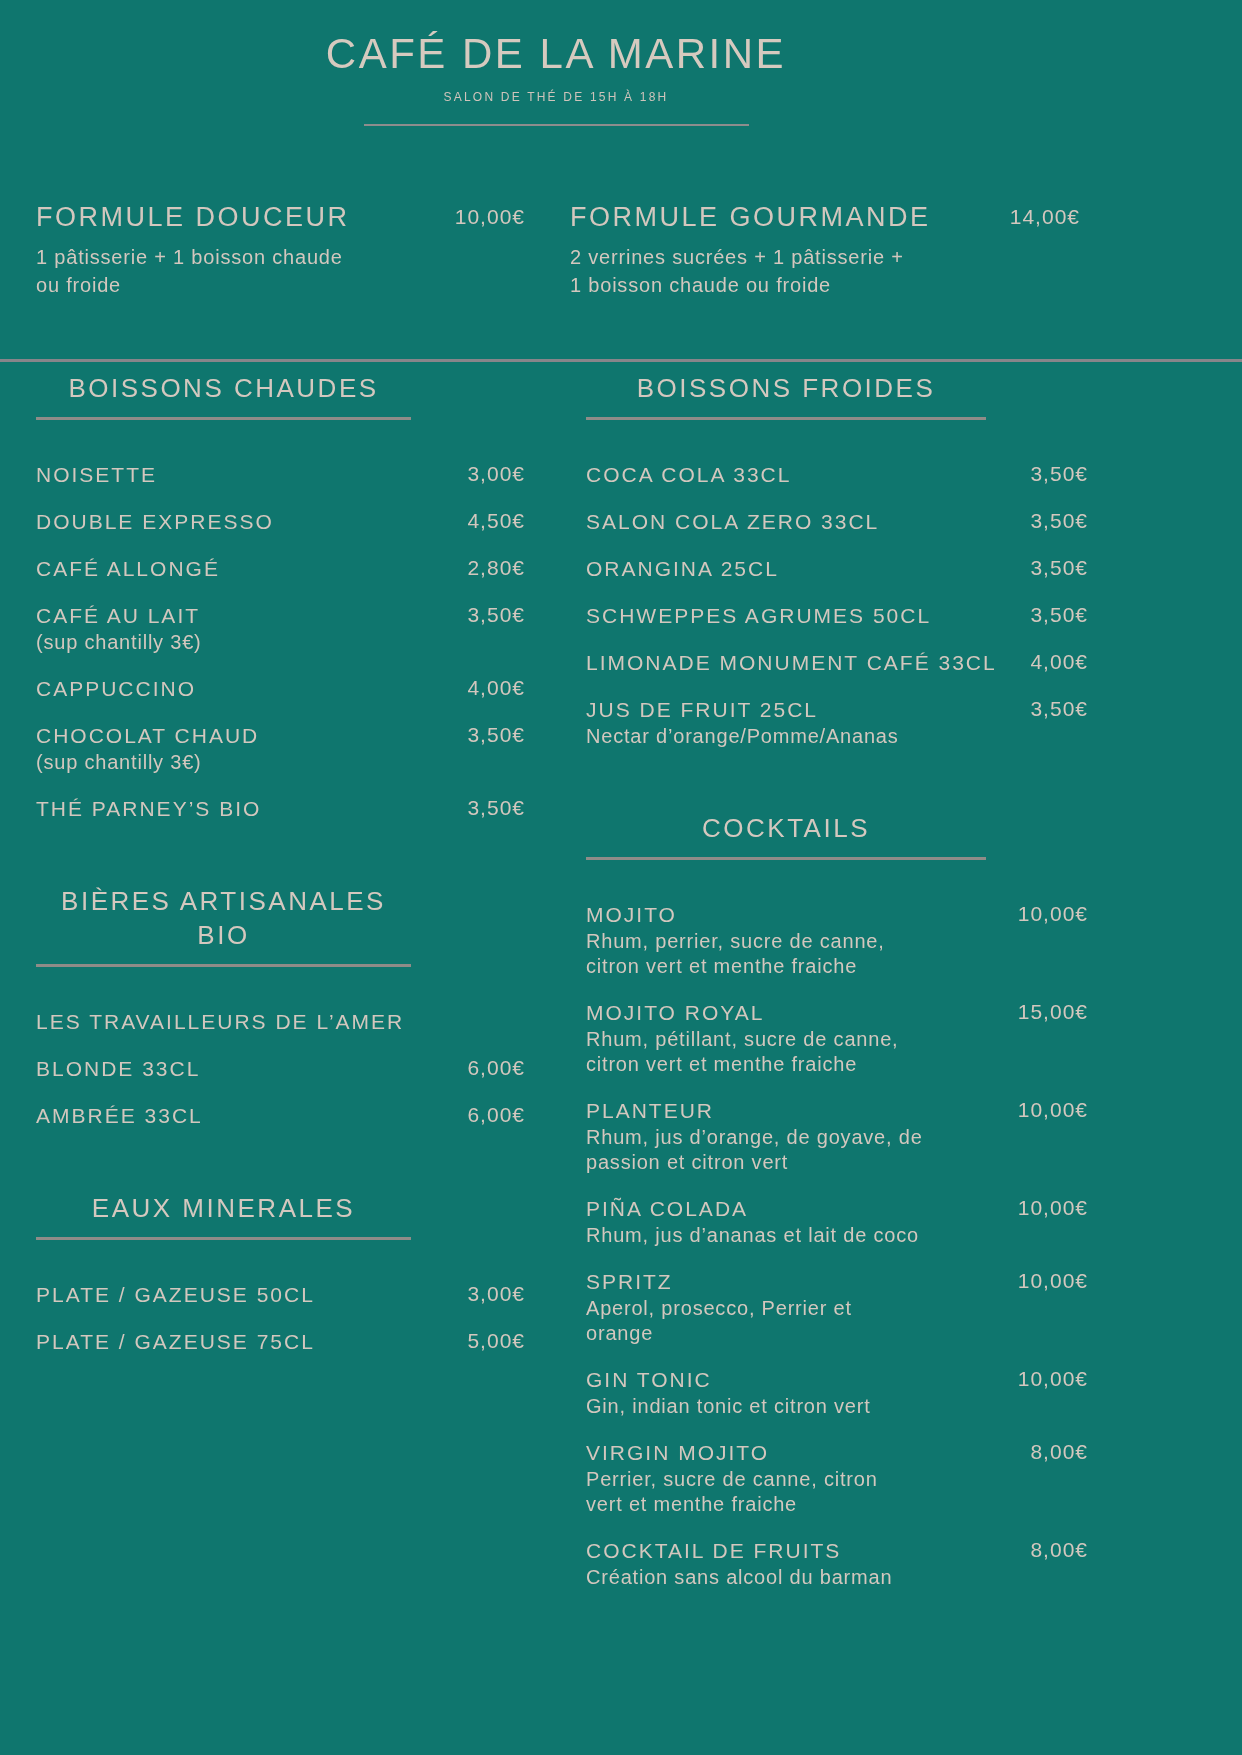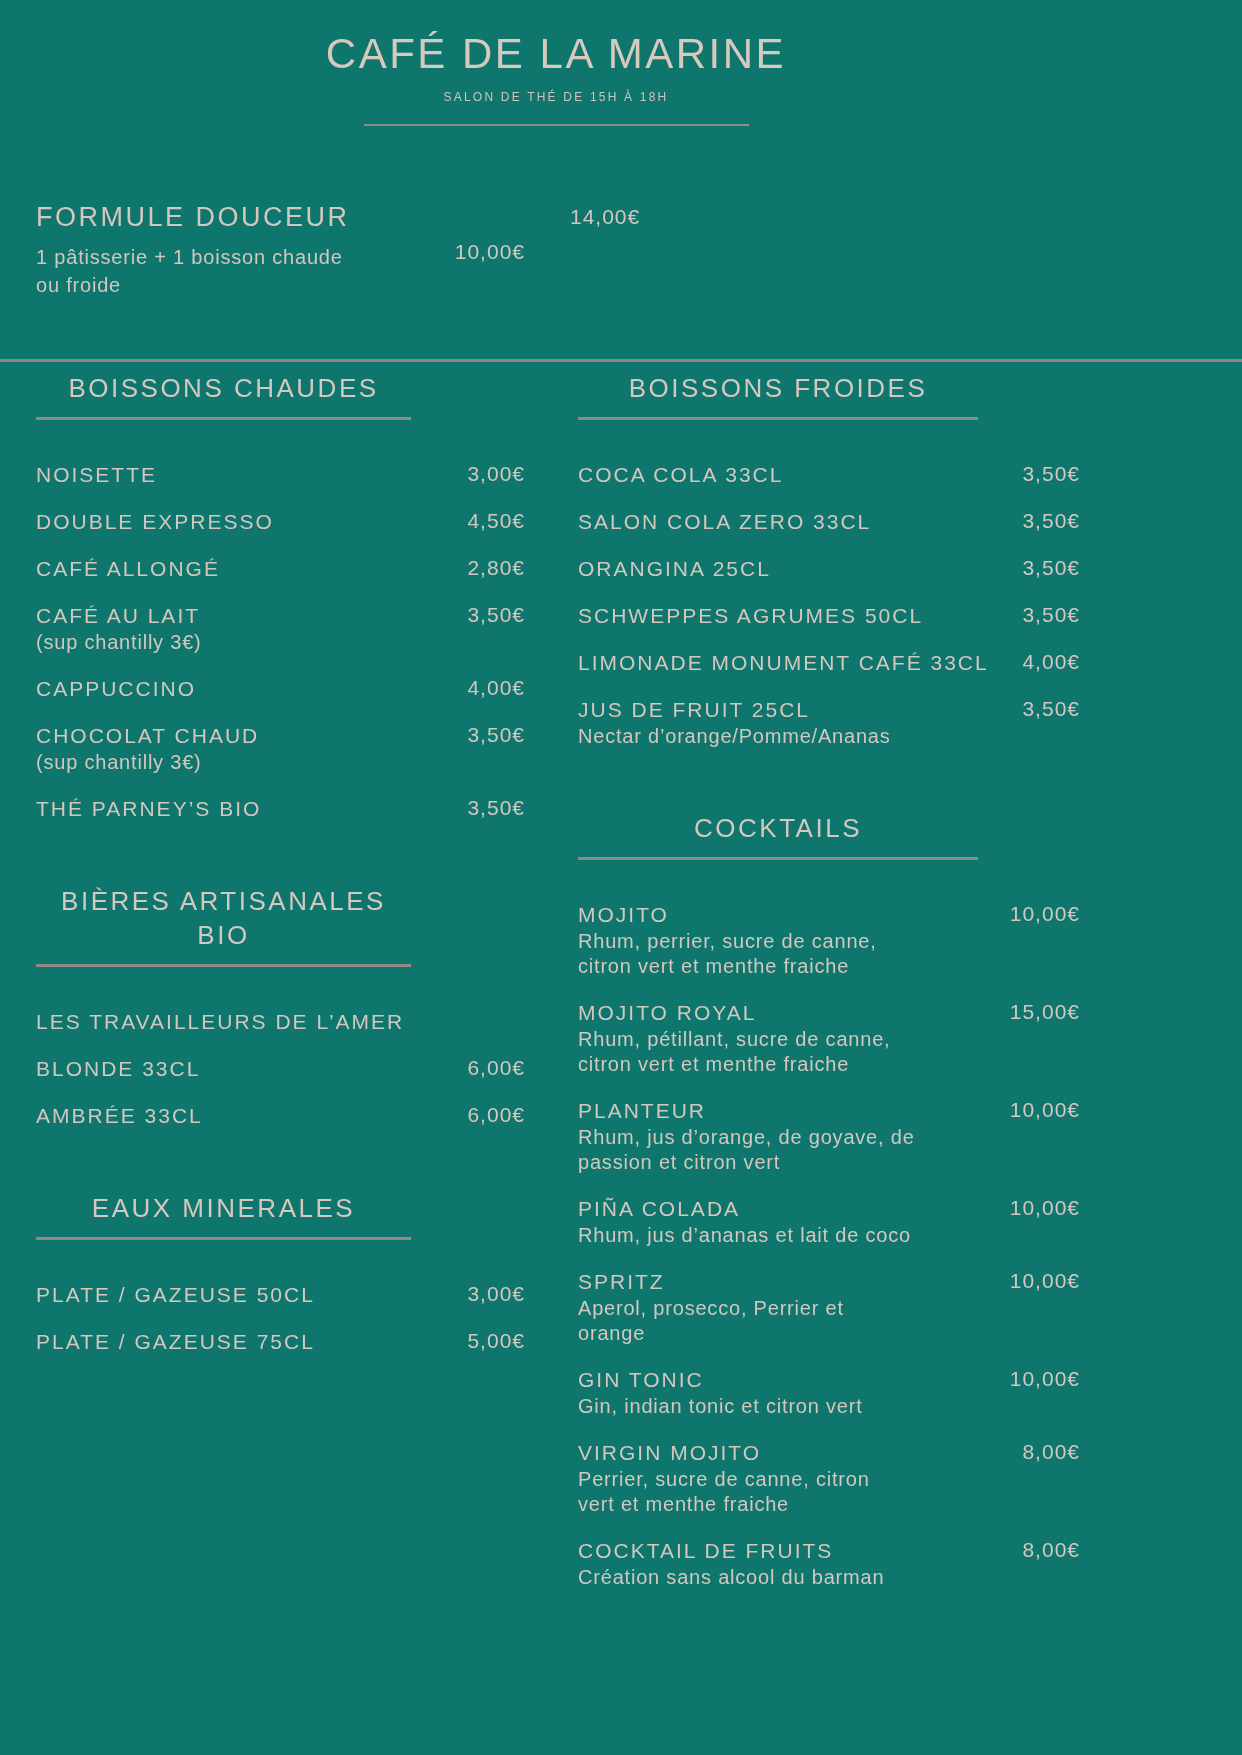--- a/index.html
+++ b/index.html
@@ -37,21 +37,21 @@
 
   
   .formulas {
     display: flex;
     margin-top: 76px;
     padding-left: 36px;
     width: 1080px;
     box-sizing: border-box;
   }
   .formula { display: flex; align-items: flex-start; }
-  .formula-left { width: 489px; align-items: center; }
+  .formula-left { width: 489px; }
   .formula-right { width: 510px; margin-left: 45px; }
   .formula-info { flex: 1; min-width: 0; }
   .formula-name {
     font-size: 27px;
     letter-spacing: 2.5px;
     white-space: nowrap;
   }
   .formula-desc {
     margin-top: 10px;
     font-size: 20px;
@@ -63,21 +63,21 @@
     font-size: 21px;
     letter-spacing: 1px;
     white-space: nowrap;
     padding-top: 3px;
   }
 
   
   .full-rule { margin-top: 60px; height: 3px; background: #87858a; }
 
   
-  .columns { display: flex; margin-top: 9px; padding-left: 36px; }
+  .columns { display: flex; margin-top: 9px; padding-left: 36px; gap: 8px; }
   .col-left { width: 489px; }
   .col-right { width: 502px; margin-left: 53px; }
 
   .menu-section + .menu-section { margin-top: 62px; }
   .title-wrap { width: 375px; text-align: center; }
   .col-right .title-wrap { width: 400px; }
   .section-title {
     margin: 0;
     font-size: 26px;
     font-weight: normal;
@@ -124,20 +124,25 @@
   <div class="formulas">
     <div class="formula formula-left">
       <div class="formula-info">
         <div class="formula-name">FORMULE DOUCEUR</div>
         <div class="formula-desc">1 pâtisserie + 1 boisson chaude
 ou froide</div>
       </div>
       <div class="formula-price">10,00€</div>
     </div>
     <div class="formula formula-right">
+      <div class="formula-info">
+        <div class="formula-name">FORMULE GOURMANDE</div>
+        <div class="formula-desc">2 verrines sucrées + 1 pâtisserie +
+1 boisson chaude ou froide</div>
+      </div>
       <div class="formula-price">14,00€</div>
     </div>
   </div>
 
   <div class="full-rule"></div>
 
   <div class="columns">
 
     <div class="col-left">
 

